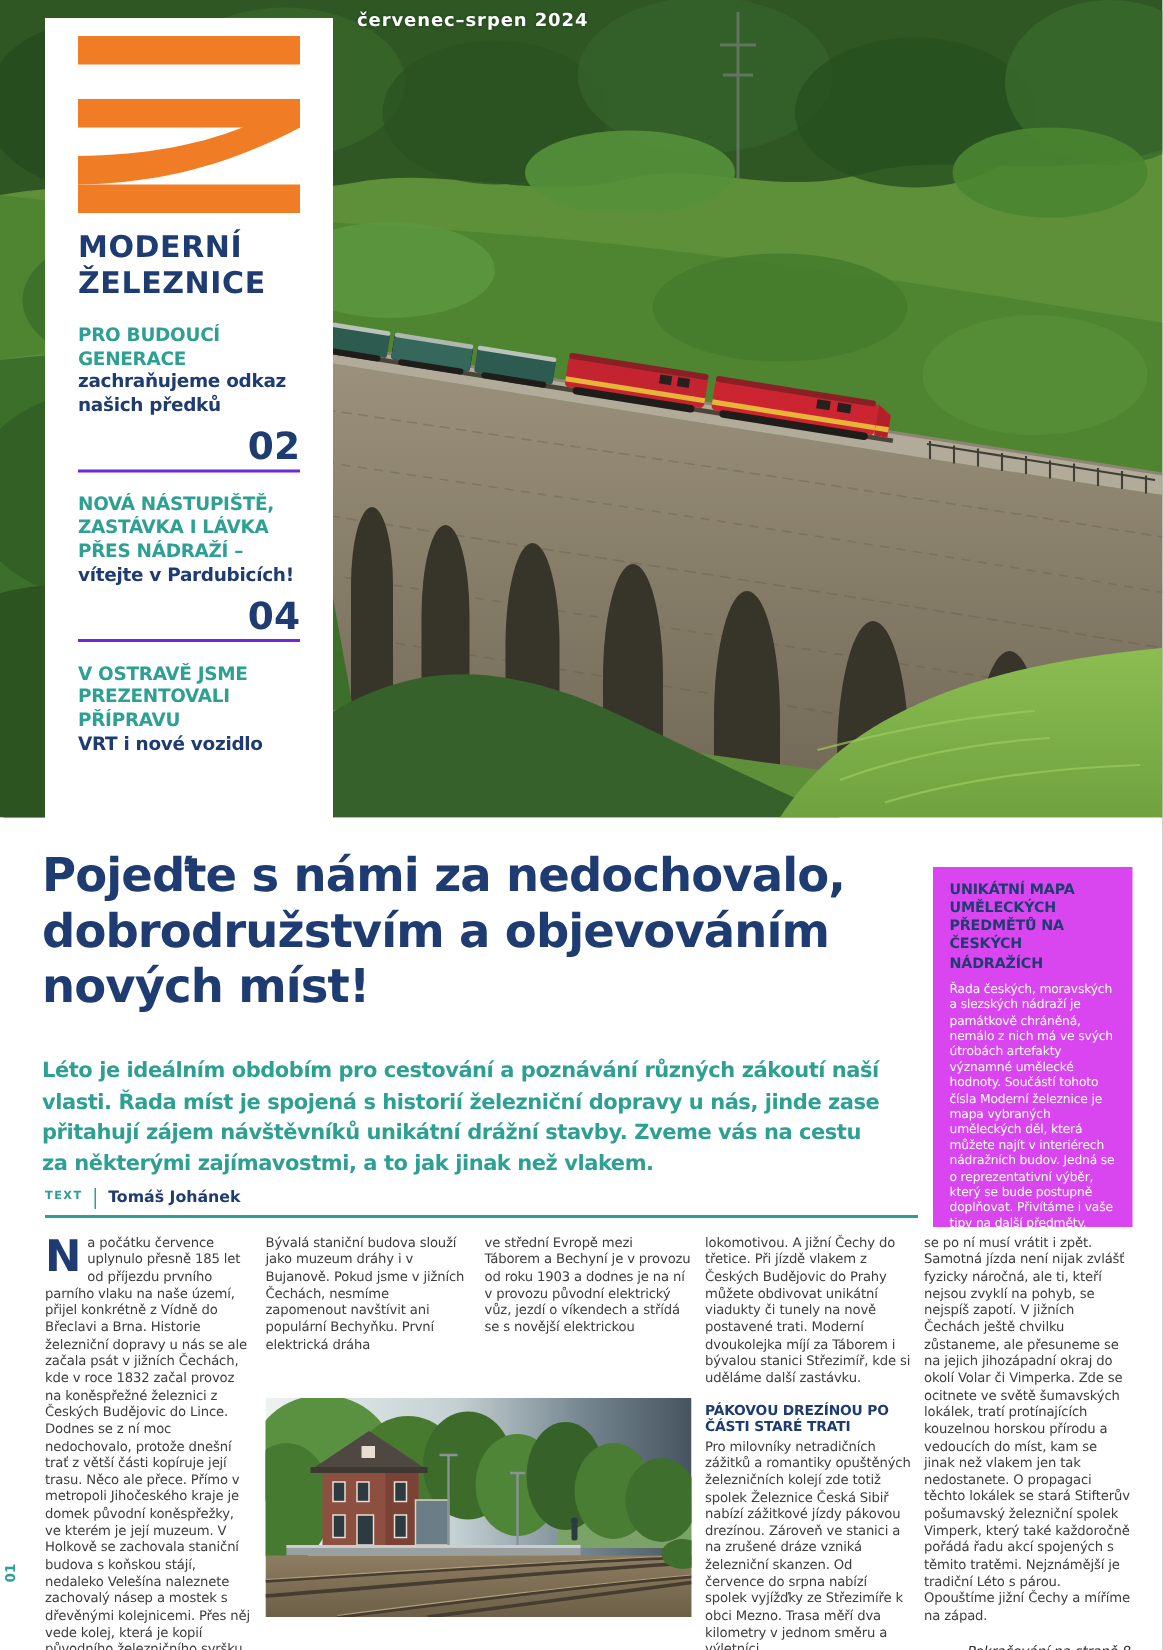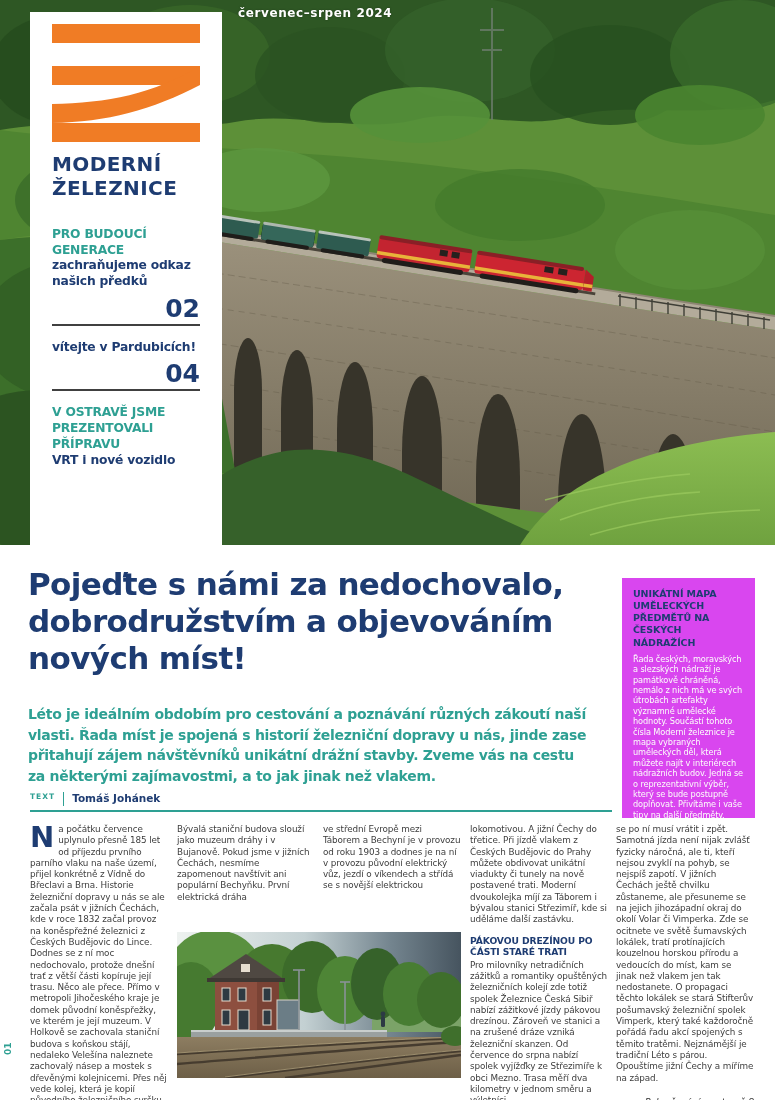--- a/index.html
+++ b/index.html
@@ -8,25 +8,25 @@
 
   
   .hero { position:absolute; left:0; top:0; width:775px; height:545px; }
   .hero svg { display:block; width:100%; height:100%; }
   .issue-date { position:absolute; left:238px; top:6px; color:#fff; font-size:12px; font-weight:bold; letter-spacing:.6px; text-shadow:0 0 2px rgba(0,0,0,.35); }
 
   
   .panel { position:absolute; left:30px; top:12px; width:192px; height:538px; background:#fff; padding:12px 22px 0 22px; }
   .logo-mark { width:148px; height:118px; display:block; }
   .mast-title { margin-top:10px; color:#1e3c72; font-weight:bold; font-size:20px; line-height:1.22; letter-spacing:.4px; }
-  .toc { margin-top:26px; }
+  .toc { margin-top:15px; }
   .toc-item { margin-bottom:14px; }
   .toc-kicker { color:#2ea093; font-weight:bold; font-size:12.3px; line-height:1.28; letter-spacing:-0.2px; }
   .toc-title  { color:#1e3c72; font-weight:bold; font-size:12.3px; line-height:1.28; letter-spacing:-0.2px; }
-  .toc-pagerow { border-bottom:2px solid #404040; text-align:right; padding:6px 0 3px 0; }
+  .toc-pagerow { border-bottom:2px solid #6d28d9; text-align:right; padding:6px 0 3px 0; }
   .toc-page { color:#1e3c72; font-weight:bold; font-size:25px; line-height:1; }
 
   
   .headline { position:absolute; left:28px; top:566px; width:600px; color:#1e3c72; font-weight:bold; font-size:31px; line-height:1.2; letter-spacing:-0.6px; }
   .headline div { white-space:nowrap; }
   .standfirst { position:absolute; left:28px; top:704px; width:596px; color:#2ea093; font-weight:bold; font-size:14px; line-height:20.5px; letter-spacing:-0.3px; }
   .standfirst div { white-space:nowrap; }
   .byline { position:absolute; left:30px; top:792px; display:flex; gap:8px; }
   .byline-label { color:#2ea093; font-size:7.5px; font-weight:bold; letter-spacing:1px; }
   .byline-sep { width:1px; height:14px; background:#2ea093; }
@@ -201,20 +201,21 @@
 
     <div class="toc">
       <div class="toc-item">
         <div class="toc-kicker">PRO BUDOUCÍ GENERACE</div>
         <div class="toc-title">zachraňujeme odkaz našich předků</div>
         <div class="toc-pagerow">
           <span class="toc-page">02</span>
         </div>
       </div>
       <div class="toc-item">
+        <div class="toc-kicker">NOVÁ NÁSTUPIŠTĚ, ZASTÁVKA I LÁVKA PŘES NÁDRAŽÍ –</div>
         <div class="toc-title">vítejte v Pardubicích!</div>
         <div class="toc-pagerow">
           <span class="toc-page">04</span>
         </div>
       </div>
       <div class="toc-item">
         <div class="toc-kicker">V OSTRAVĚ JSME PREZENTOVALI PŘÍPRAVU</div>
         <div class="toc-title">VRT i nové vozidlo</div>
       </div>
     </div>

